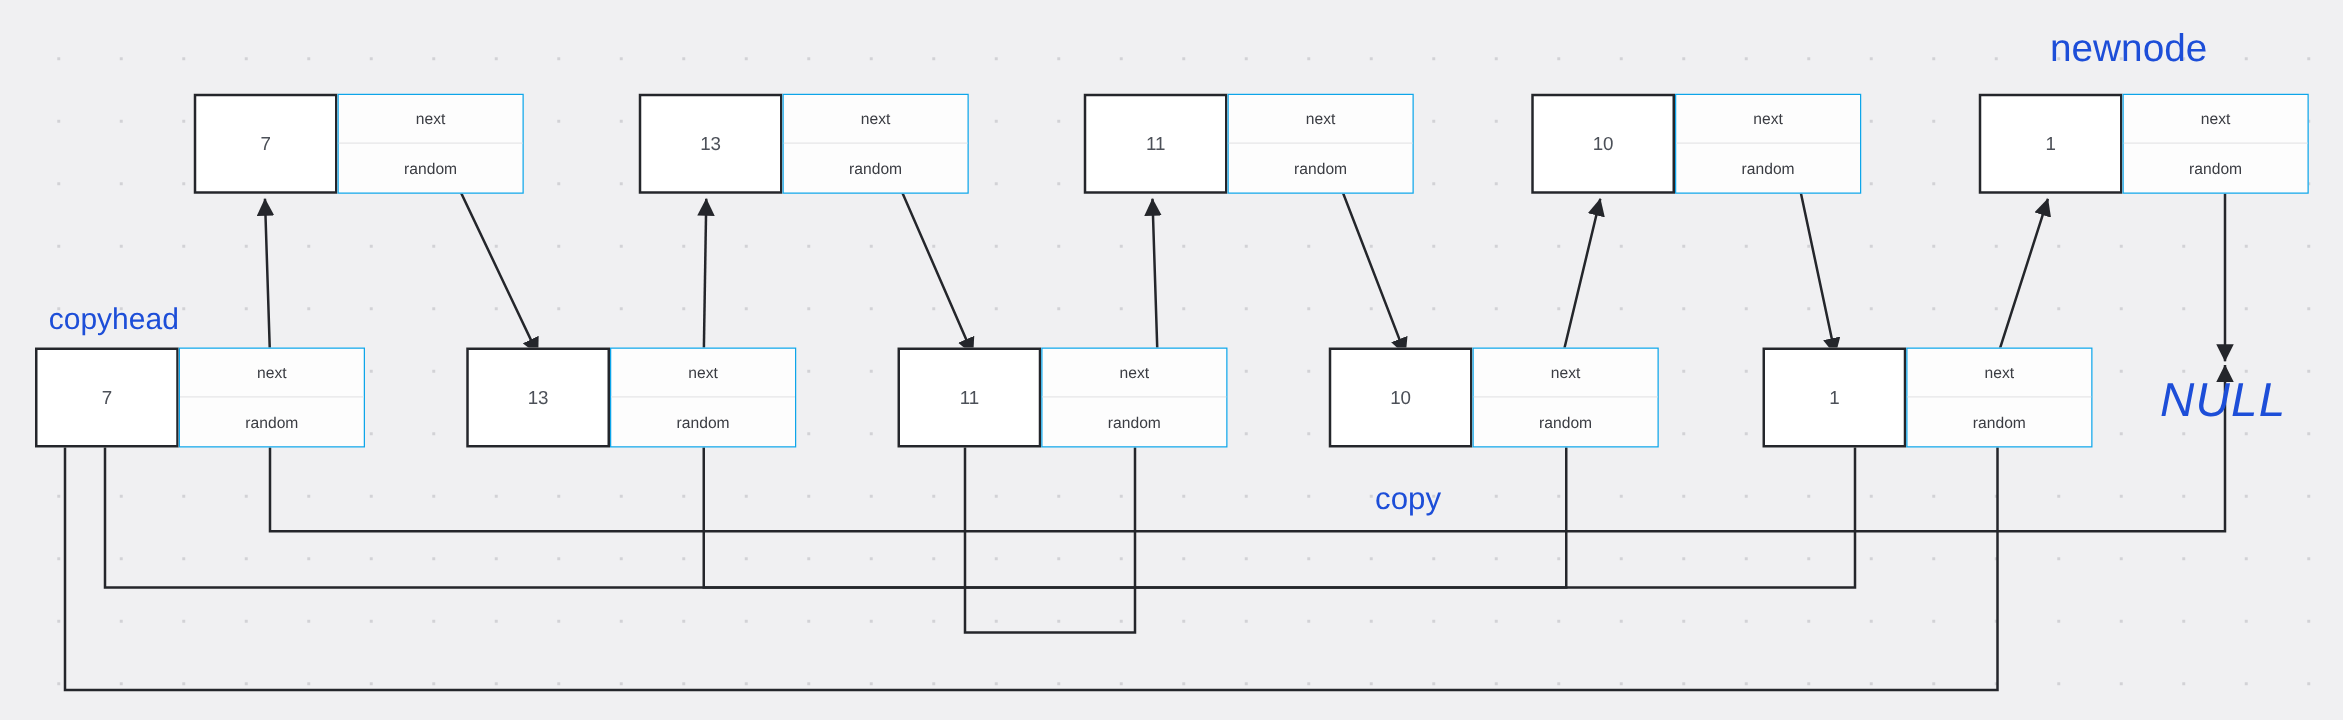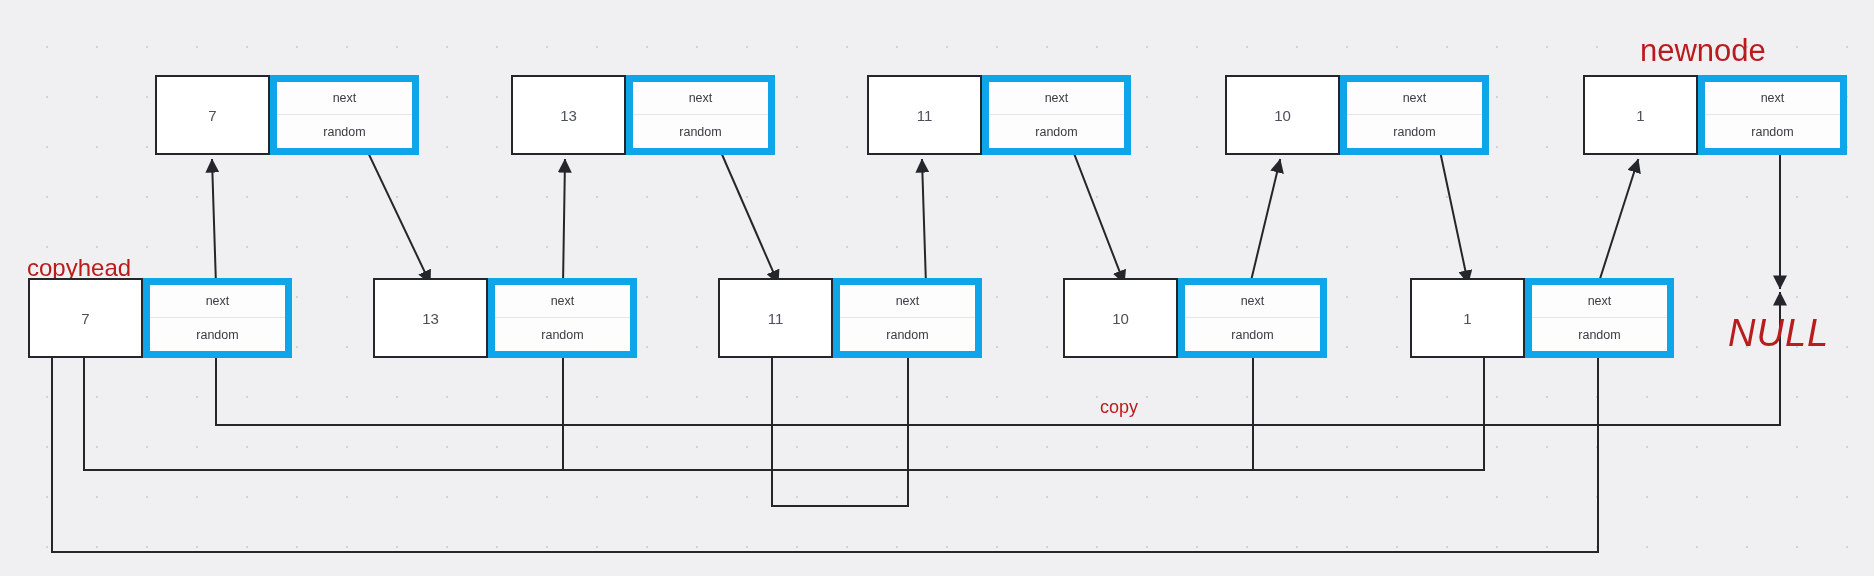--- a/index.html
+++ b/index.html
@@ -26,40 +26,39 @@
     position:absolute;left:0;top:0;
     background:#ffffff;
     border:2.2px solid #24262b;
     box-sizing:border-box;
     display:flex;align-items:center;justify-content:center;
     font-size:15px;color:#4c5058;
   }
   .node .ptrcell{
     position:absolute;top:0;
     background:#fdfdfd;
-    border:7px solid #0ea5e9;
+    border:1px solid #0ea5e9;
     box-sizing:border-box;
   }
   .node .ptrcell .half{
     height:50%;
     display:flex;align-items:center;justify-content:center;
     font-size:12.5px;color:#3a3c42;
     box-sizing:border-box;
   }
   .node .ptrcell .half.top{border-bottom:1px solid #e6e6e8;}
 
   .freelabel{
     position:absolute;
-    color:#b91c1c;
+    color:#1d4ed8;
     white-space:nowrap;
-    margin-top:12px;
   }
   .lbl-newnode{font-size:31px;}
   .lbl-copyhead{font-size:24px;}
-  .lbl-copy{font-size:18px;}
+  .lbl-copy{font-size:25px;}
   .lbl-null{font-size:38px;letter-spacing:1px;font-style:italic;}
 </style>
 </head>
 <body>
 
 <div id="grid"></div>
 
 <svg id="canvas" width="1874" height="576">
   <defs>
     <marker id="arrow" viewBox="0 0 10 10" refX="9" refY="5" markerWidth="7" markerHeight="7" orient="auto-start-reverse">
@@ -125,21 +124,21 @@
 </div>
 
 <div class="node" style="left:1583px;top:75px;width:264px;height:80px;">
   <div class="valbox" style="width:115px;height:80px;">1</div>
   <div class="ptrcell" style="left:115px;width:149px;height:80px;">
     <div class="half top">next</div>
     <div class="half">random</div>
   </div>
 </div>
 
-<div class="freelabel lbl-copyhead" style="left:27px;top:242px;">copyhead</div>
+<div class="freelabel lbl-copyhead" style="left:39px;top:242px;">copyhead</div>
 
 <div class="freelabel lbl-copy" style="left:1100px;top:385px;">copy</div>
 
 <div class="freelabel lbl-null" style="left:1728px;top:300px;">NULL</div>
 
 <div class="node" style="left:28px;top:278px;width:264px;height:80px;">
   <div class="valbox" style="width:115px;height:80px;">7</div>
   <div class="ptrcell" style="left:115px;width:149px;height:80px;">
     <div class="half top">next</div>
     <div class="half">random</div>

